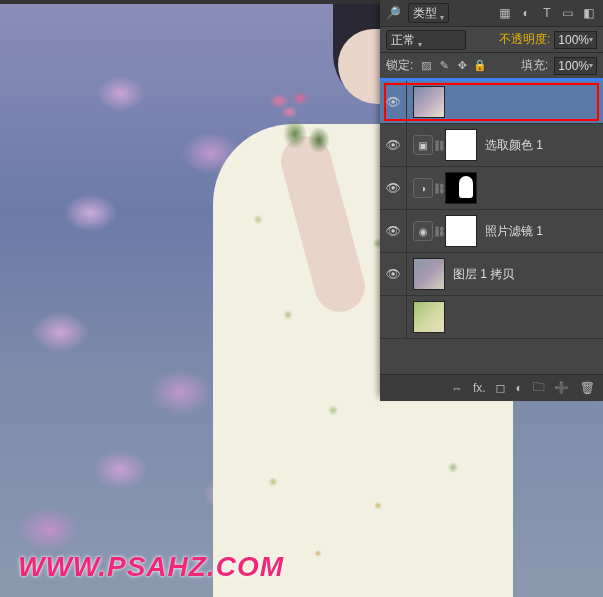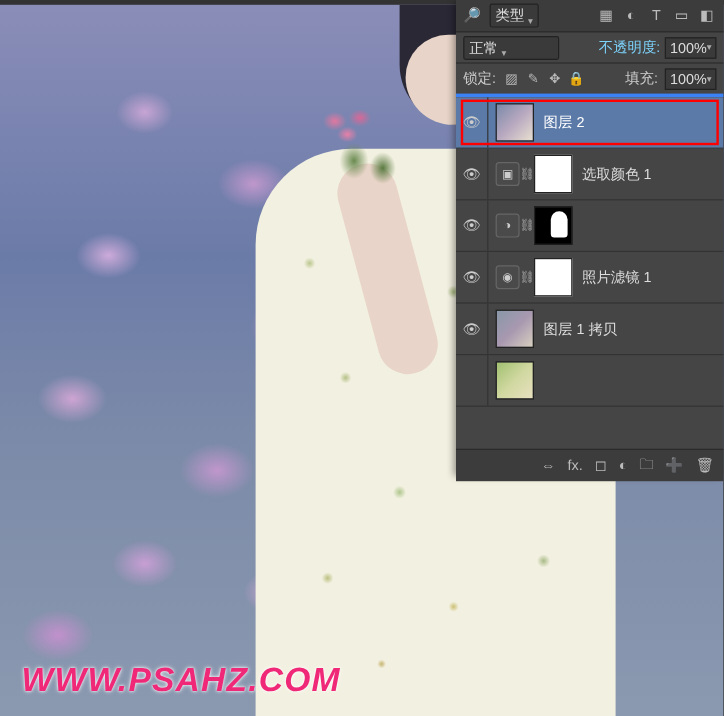--- a/index.html
+++ b/index.html
@@ -37,21 +37,21 @@
   .flower{position:absolute;right:235px;top:75px;width:70px;height:55px;background:radial-gradient(15px 12px at 30% 40%,#e078a0 0%,transparent 65%),radial-gradient(14px 11px at 60% 35%,#d86898 0%,transparent 65%),radial-gradient(13px 10px at 45% 60%,#e880a8 0%,transparent 65%)}
   .leaves{position:absolute;right:220px;top:100px;width:80px;height:60px;background:radial-gradient(20px 25px at 40% 50%,#6a8a50 0%,transparent 60%),radial-gradient(18px 22px at 70% 60%,#5a7a40 0%,transparent 60%)}
   .wm{position:absolute;left:18px;bottom:18px;font-size:28px;font-weight:bold;font-style:italic;letter-spacing:1px;color:#f02878;text-shadow:0 0 4px rgba(255,255,255,.7),0 0 2px #fff}
 
   .panel{position:absolute;right:0;top:0;width:223px;height:395px;background:#454545;color:#ddd;font-size:12px;box-shadow:-2px 2px 6px rgba(0,0,0,.4)}
   .hdr{height:26px;display:flex;align-items:center;gap:6px;padding:0 6px;border-bottom:1px solid #2b2b2b;background:#3c3c3c}
   .sel{background:#3a3a3a;border:1px solid #222;border-radius:2px;height:18px;display:inline-flex;align-items:flex-end;padding:0 4px;color:#ddd;gap:3px}
   .sel .caret{font-size:8px;color:#aaa}
   .ibtn{width:16px;height:16px;display:inline-flex;align-items:center;justify-content:center;color:#bbb}
   .opts{height:25px;display:flex;align-items:center;gap:4px;padding:0 6px;border-bottom:1px solid #2b2b2b}
-  .opts .lab{color:#7dd3fc}
+  .opts .lab{color:#eab308}
   .pct{background:#3a3a3a;border:1px solid #222;height:16px;padding:0 3px;display:inline-flex;align-items:center;gap:0}
   .pct .caret{font-size:8px;color:#aaa}
   .lock{height:25px;display:flex;align-items:center;gap:4px;padding:0 6px;border-bottom:3px solid #3b82f6}
   .lock .lab{color:#ccc;margin-right:2px}
   .lock .ic{width:14px;height:14px;display:inline-flex;align-items:center;justify-content:center;color:#bbb;font-size:11px}
   .layers{height:calc(100% - 26px - 25px - 25px - 26px);overflow:hidden}
   .row{height:42px;display:flex;align-items:center;border-bottom:1px solid #333;padding-right:6px;position:relative}
   .sel-row{background:#5b7aa8;color:#fff}
   .hl{position:absolute;inset:2px 4px;border:2px solid #f00;pointer-events:none}
   .eye{width:26px;height:100%;display:flex;align-items:center;justify-content:center;color:#ccc;border-right:1px solid #333}
@@ -132,21 +132,20 @@
   </div>
 
   <div class="layers">
 
     <div class="row sel-row">
       <div class="hl"></div>
       <div class="eye">👁</div>
       <div class="thumbs">
           <div class="th img"></div>
         </div>
-      <div class="nm">图层 2</div>
     </div>
 
     <div class="row">
       <div class="eye">👁</div>
       <div class="adj">▣</div>
       <div class="link">⛓</div>
       <div class="th white" style="margin-left:2px"></div>
       <div class="nm">选取颜色 1</div>
     </div>
 

